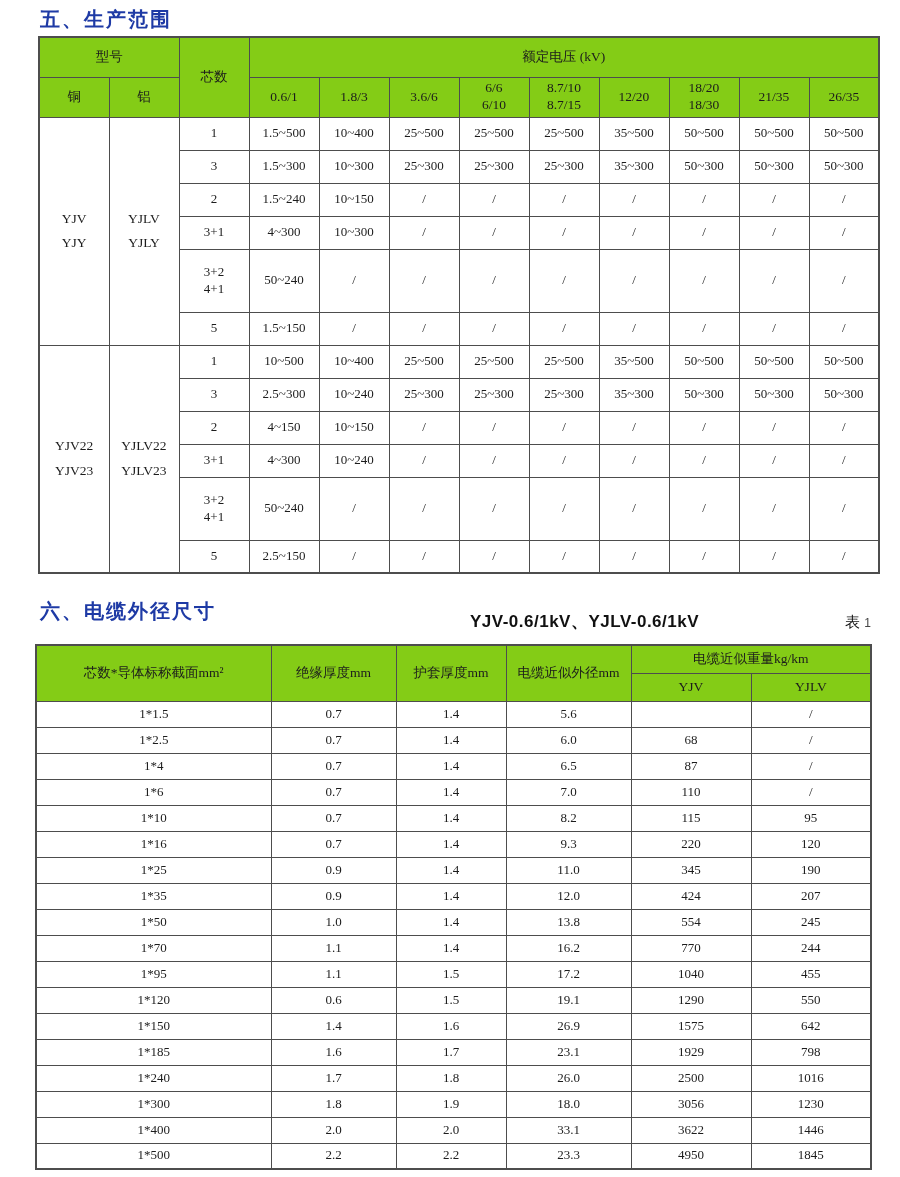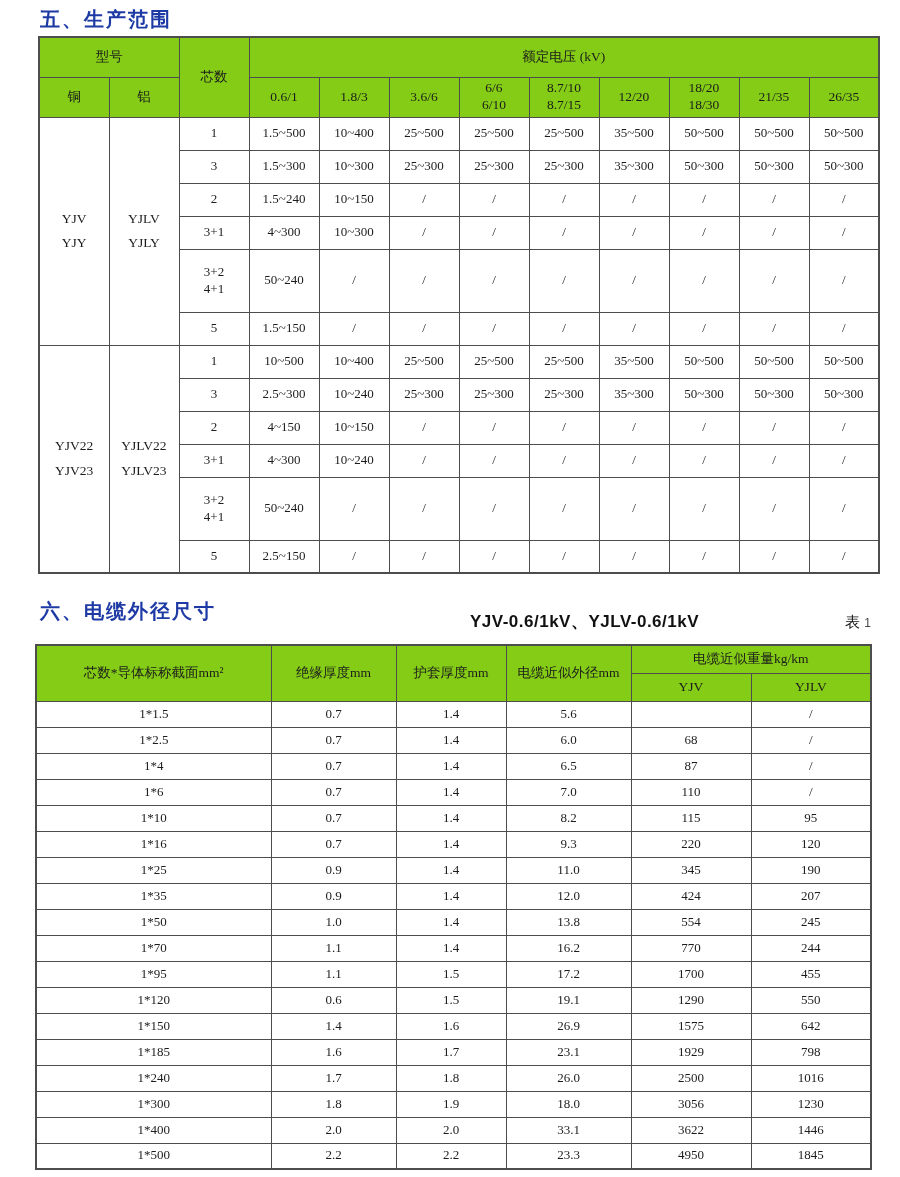--- a/index.html
+++ b/index.html
@@ -351,21 +351,21 @@
         <td>1.4</td>
         <td>16.2</td>
         <td>770</td>
         <td>244</td>
       </tr>
       <tr>
         <td>1*95</td>
         <td>1.1</td>
         <td>1.5</td>
         <td>17.2</td>
-        <td>1700</td>
+        <td>1040</td>
         <td>455</td>
       </tr>
       <tr>
         <td>1*120</td>
         <td>0.6</td>
         <td>1.5</td>
         <td>19.1</td>
         <td>1290</td>
         <td>550</td>
       </tr>

